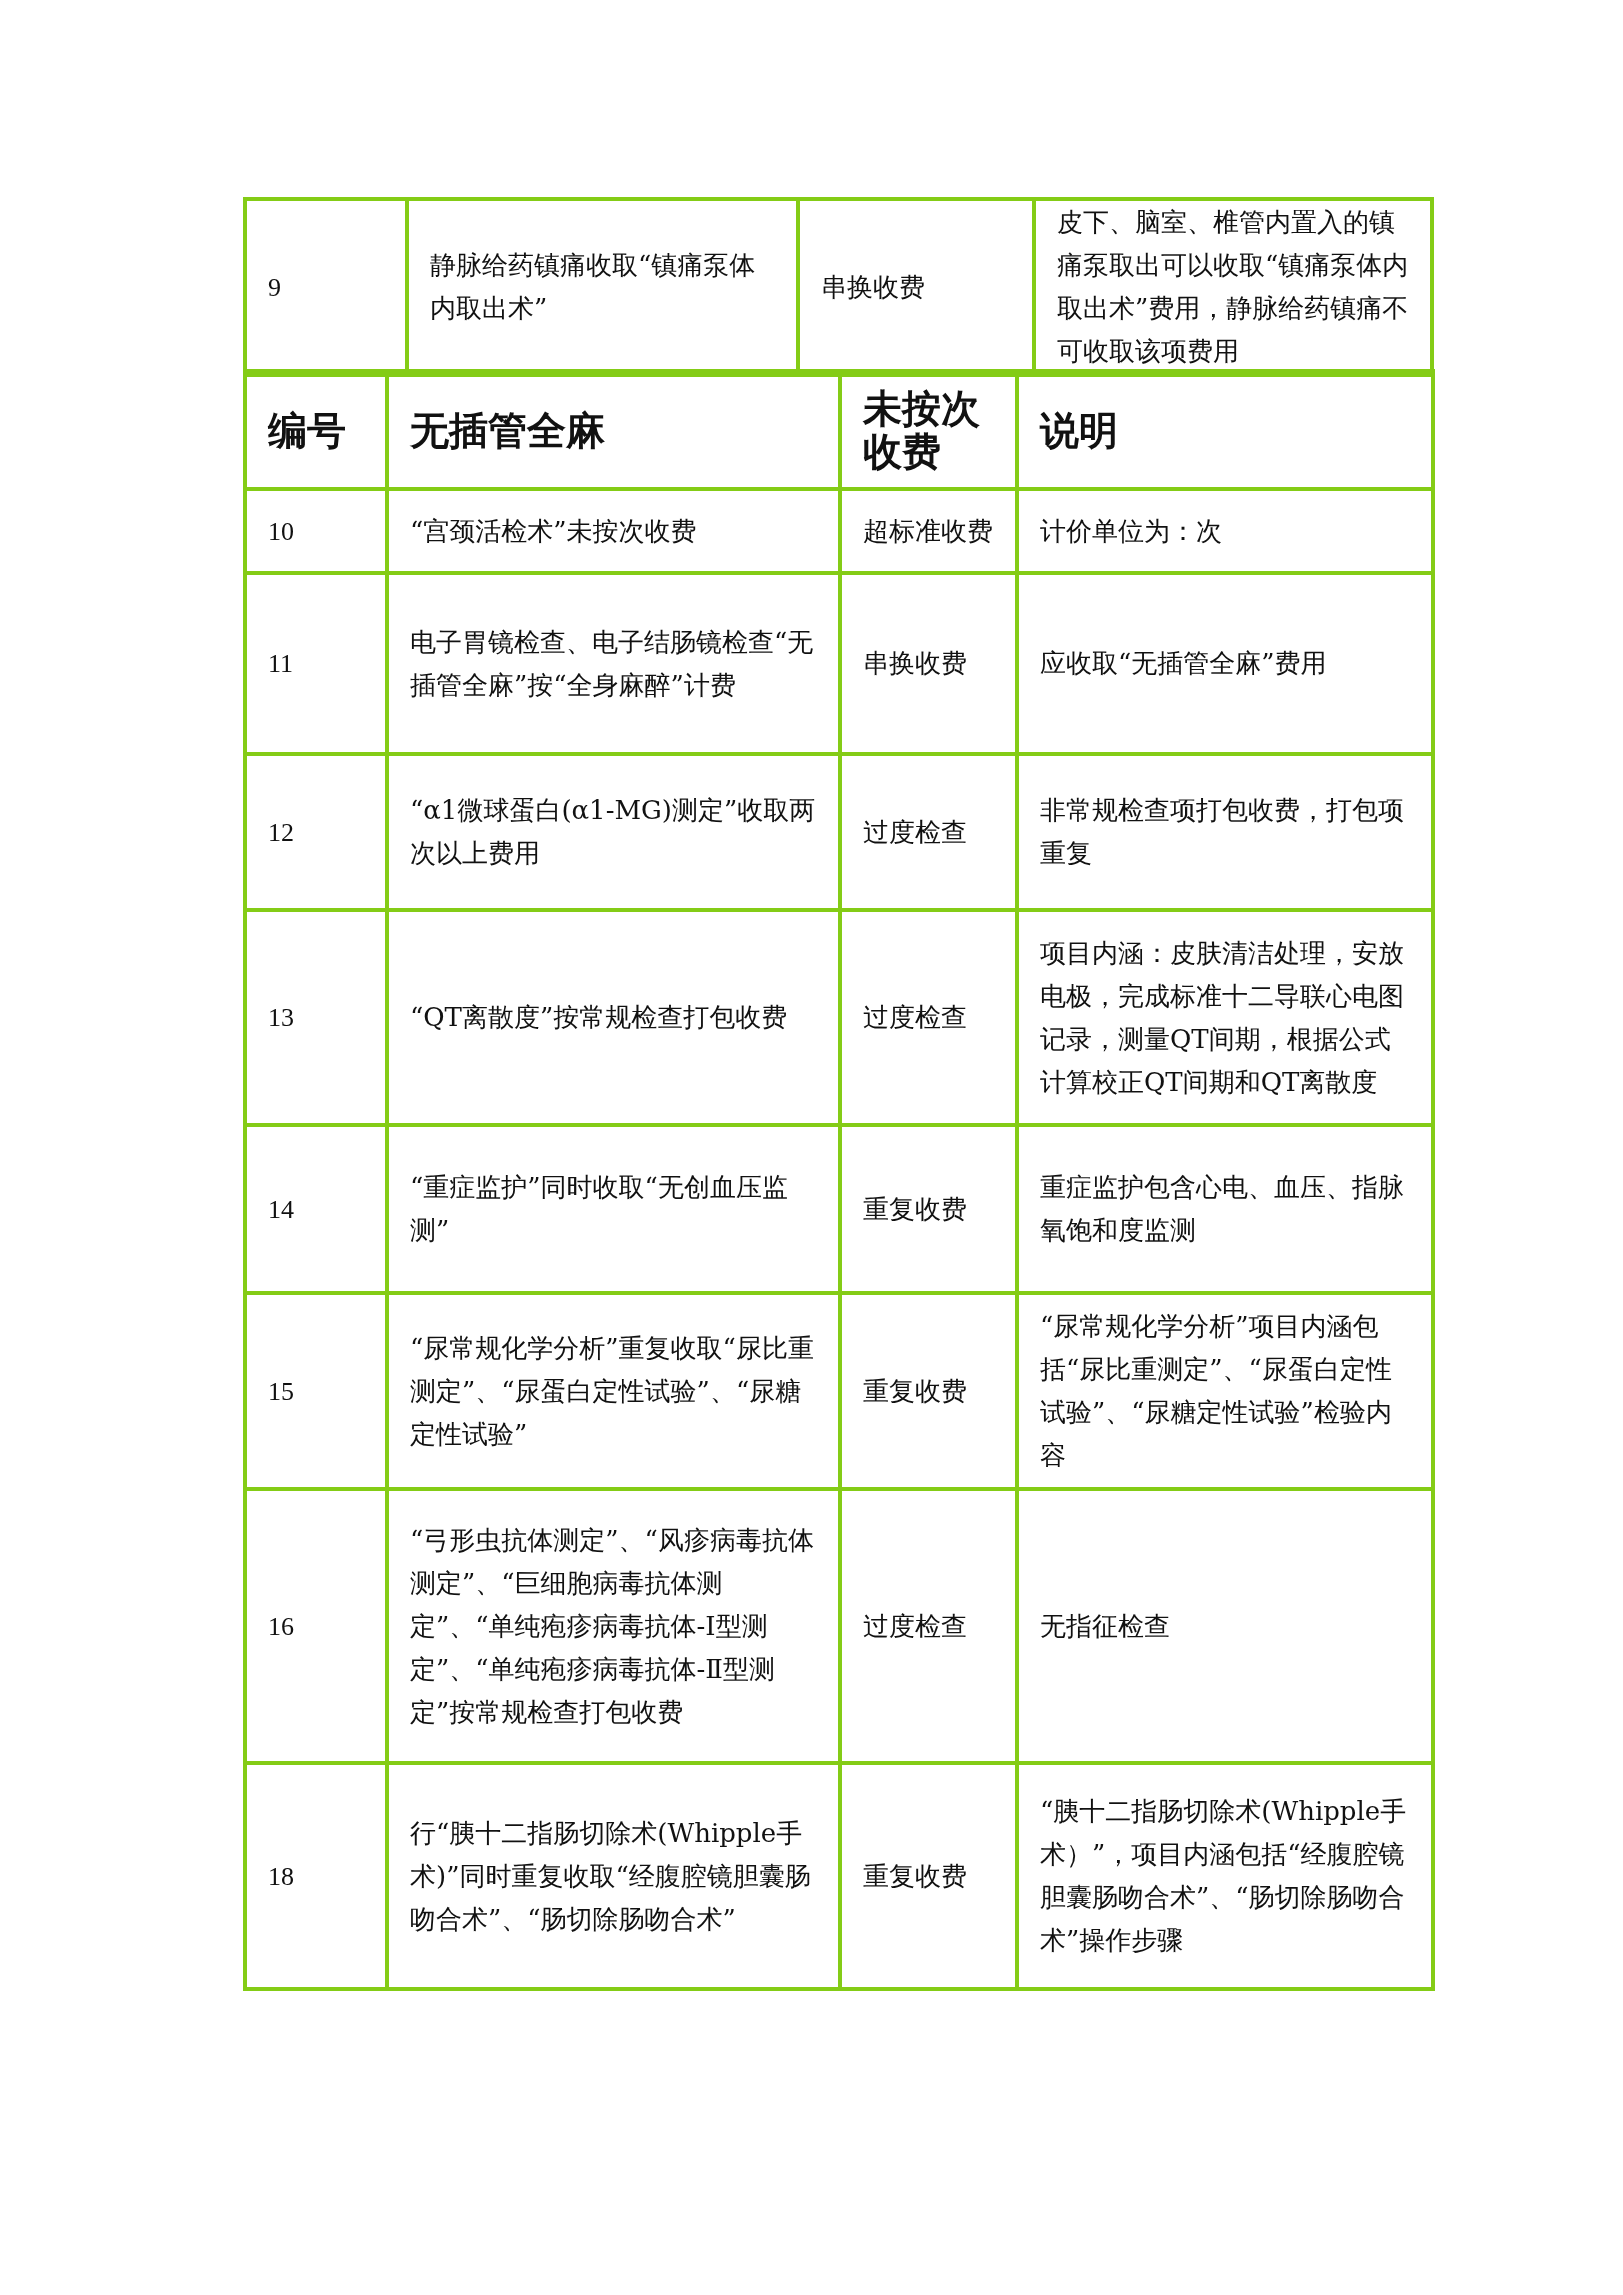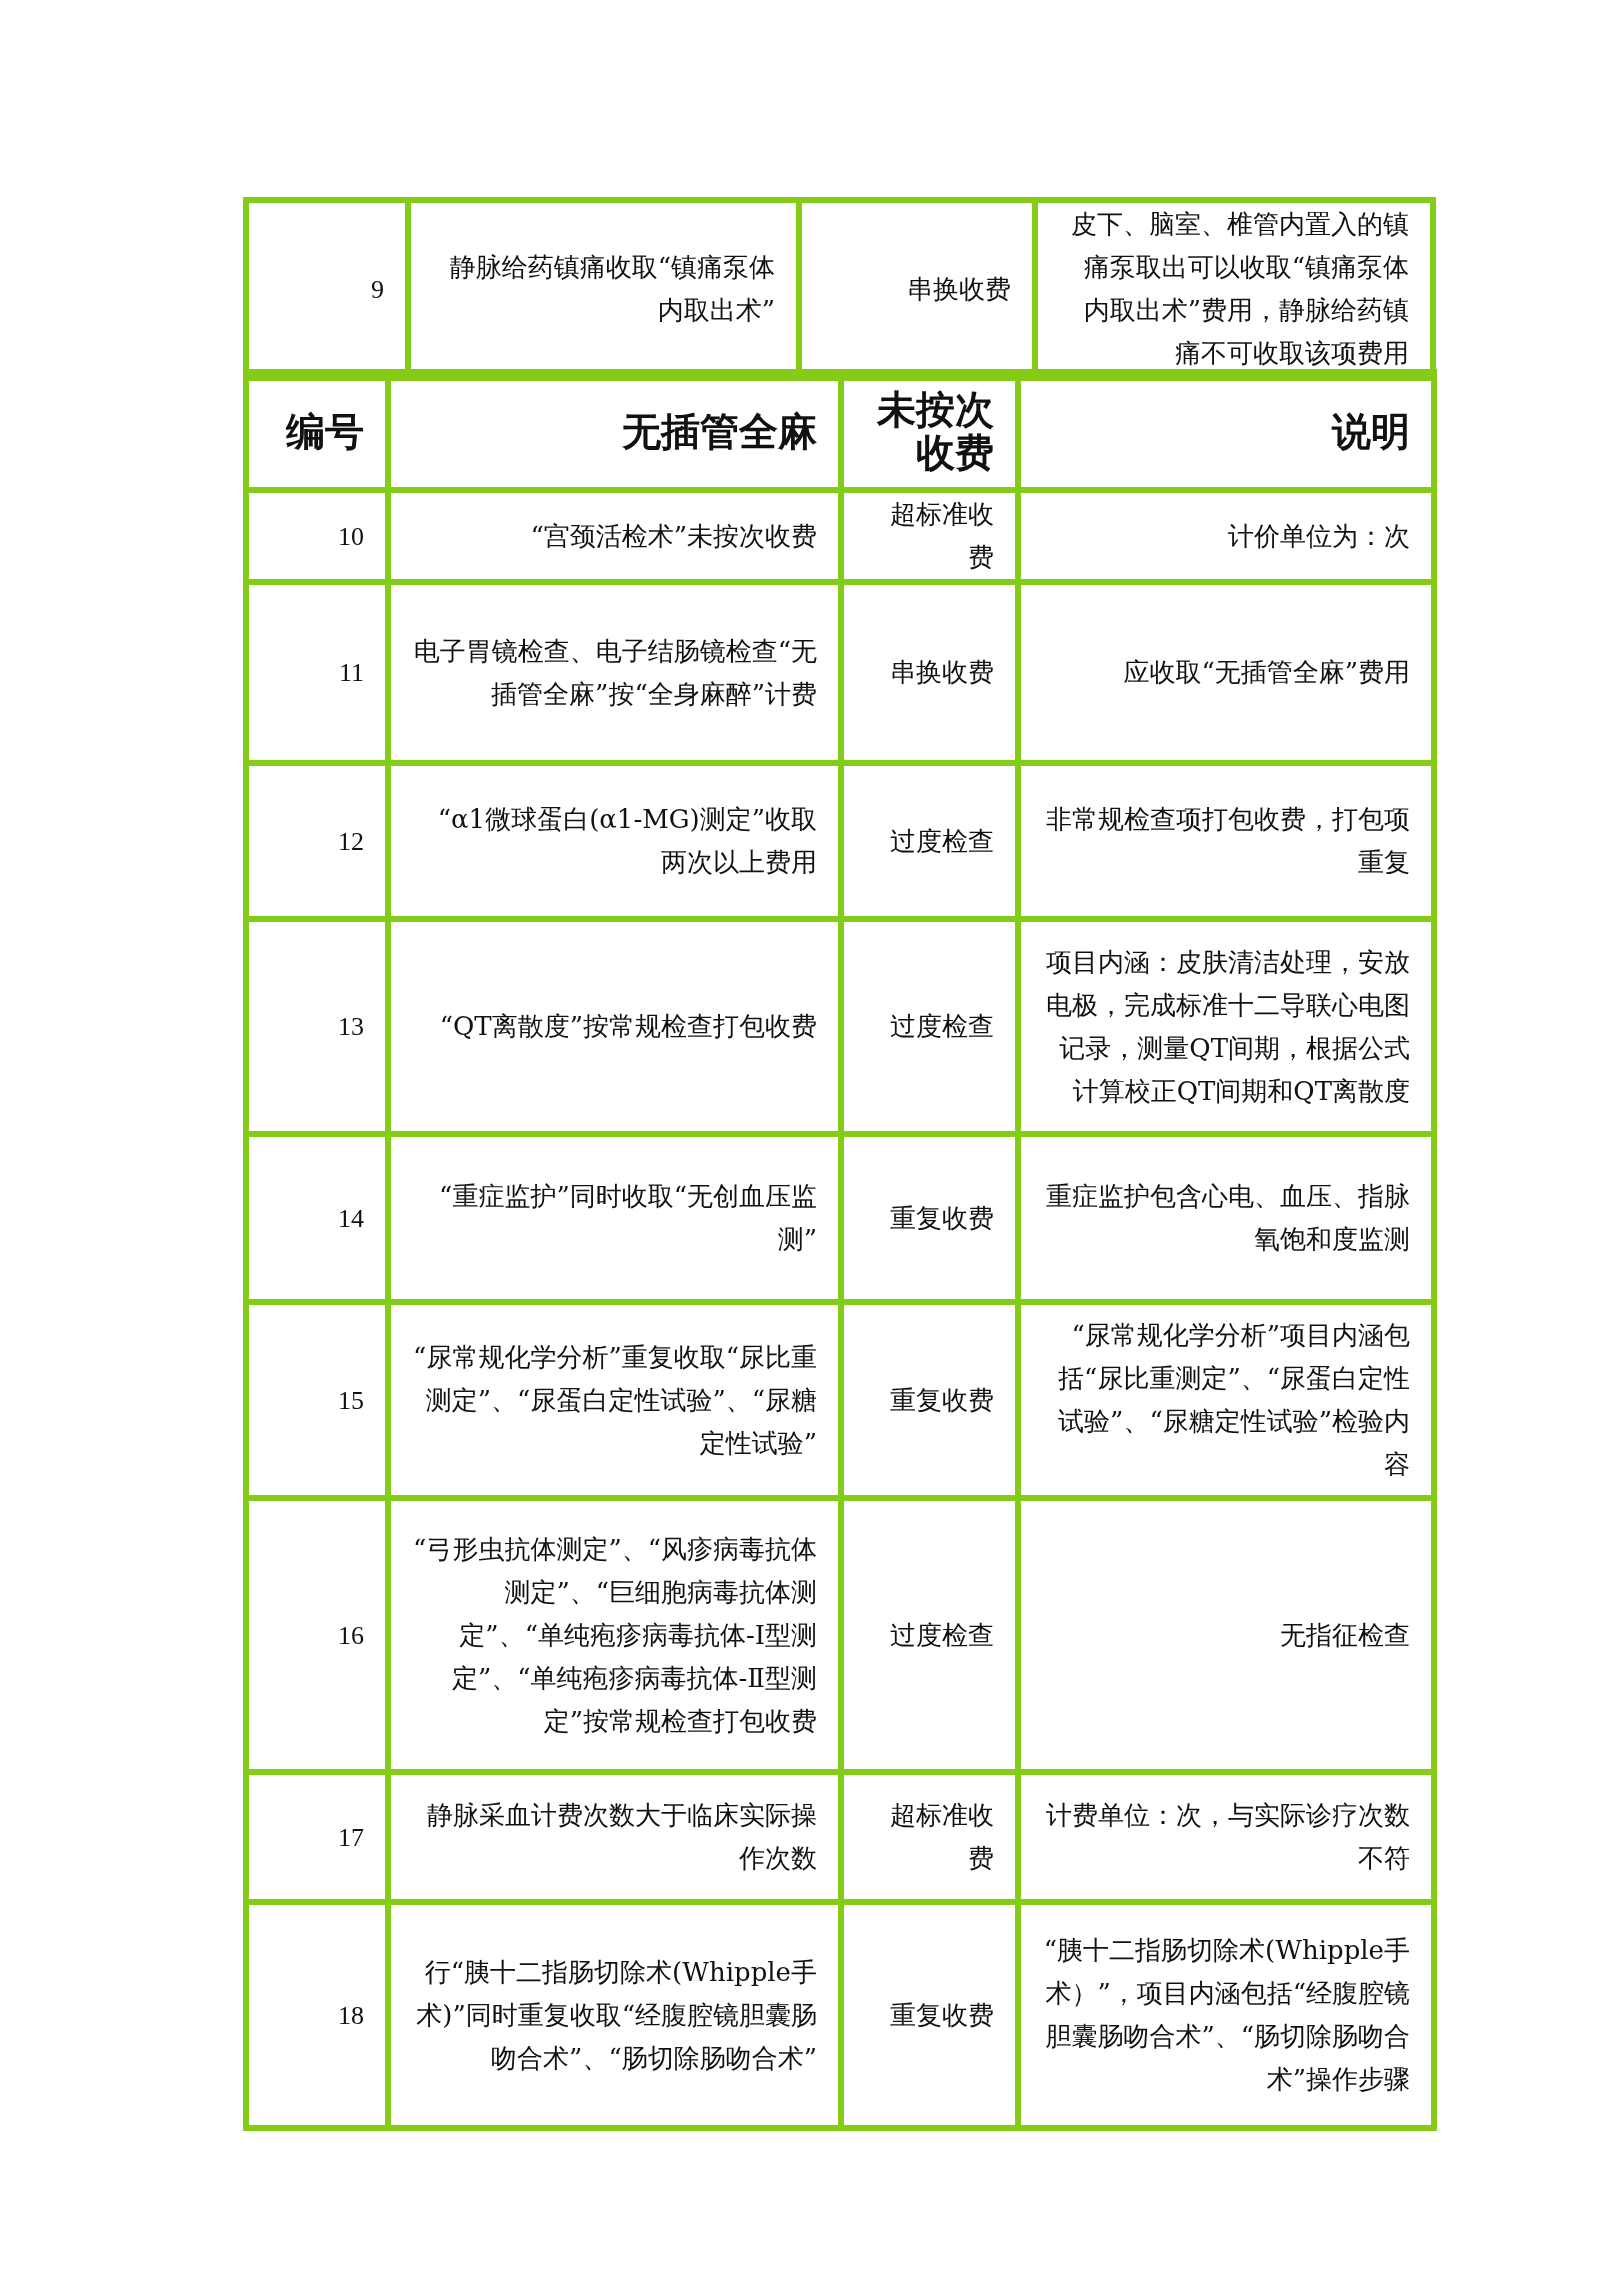--- a/index.html
+++ b/index.html
@@ -1,19 +1,19 @@
 <!DOCTYPE html>
 <html style="font-size:10.5px"><head>
 <meta charset="utf-8">
 <style>
   html, body { margin: 0; padding: 0; background: #ffffff; }
   body { width: 1623px; height: 2295px; position: relative; overflow: hidden;
          font-family: "DejaVu Serif", "Liberation Serif", serif; color: #111; }
   .tbl { position: absolute; left: 243px; border-collapse: collapse; table-layout: fixed; }
-  .tbl td { border: 6px solid #84cc16; text-align: right; vertical-align: middle;
+  .tbl td { border: 4px solid #84cc16; text-align: left; vertical-align: middle;
             font-size: 26px; line-height: 43px; padding: 0 21px; word-break: break-all; }
   #tbl-top { top: 197px; width: 1188px; }
   #tbl-main { top: 369px; width: 1188px; }
   .hdr td { font-weight: bold; font-size: 39px; }
   .num { font-family: "Liberation Serif", "DejaVu Serif", serif; font-size: 26px; }
 </style>
 </head>
 <body>
 
 <table class="tbl" id="tbl-top">
@@ -82,26 +82,20 @@
     <td>“尿常规化学分析”重复收取“尿比重测定”、“尿蛋白定性试验”、“尿糖定性试验”</td>
     <td>重复收费</td>
     <td>“尿常规化学分析”项目内涵包括“尿比重测定”、“尿蛋白定性试验”、“尿糖定性试验”检验内容</td>
   </tr>
   <tr style="height:274px">
     <td class="num">16</td>
     <td>“弓形虫抗体测定”、“风疹病毒抗体测定”、“巨细胞病毒抗体测定”、“单纯疱疹病毒抗体-Ⅰ型测定”、“单纯疱疹病毒抗体-Ⅱ型测定”按常规检查打包收费</td>
     <td>过度检查</td>
     <td>无指征检查</td>
   </tr>
-  <tr style="height:130px">
-    <td class="num">17</td>
-    <td>静脉采血计费次数大于临床实际操作次数</td>
-    <td>超标准收费</td>
-    <td>计费单位：次，与实际诊疗次数不符</td>
-  </tr>
   <tr style="height:226px">
     <td class="num">18</td>
     <td>行“胰十二指肠切除术(Whipple手术)”同时重复收取“经腹腔镜胆囊肠吻合术”、“肠切除肠吻合术”</td>
     <td>重复收费</td>
     <td>“胰十二指肠切除术(Whipple手术）”，项目内涵包括“经腹腔镜胆囊肠吻合术”、“肠切除肠吻合术”操作步骤</td>
   </tr>
 </tbody>
   </table>
 
 

